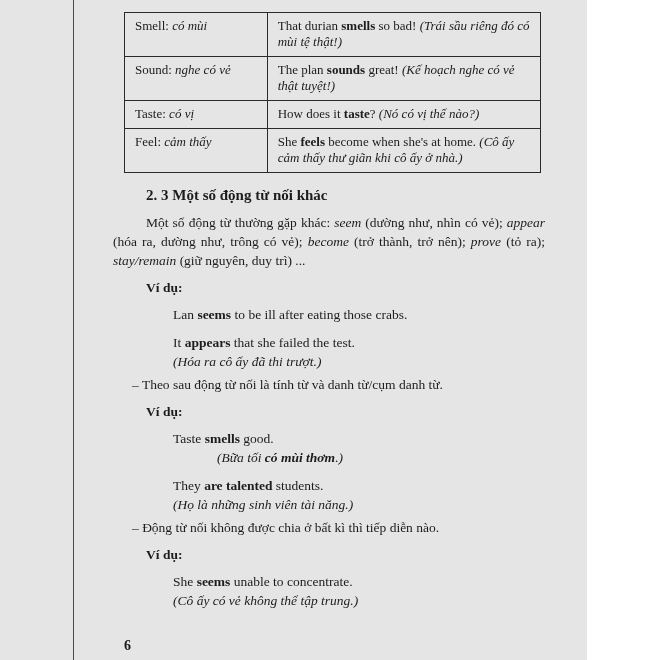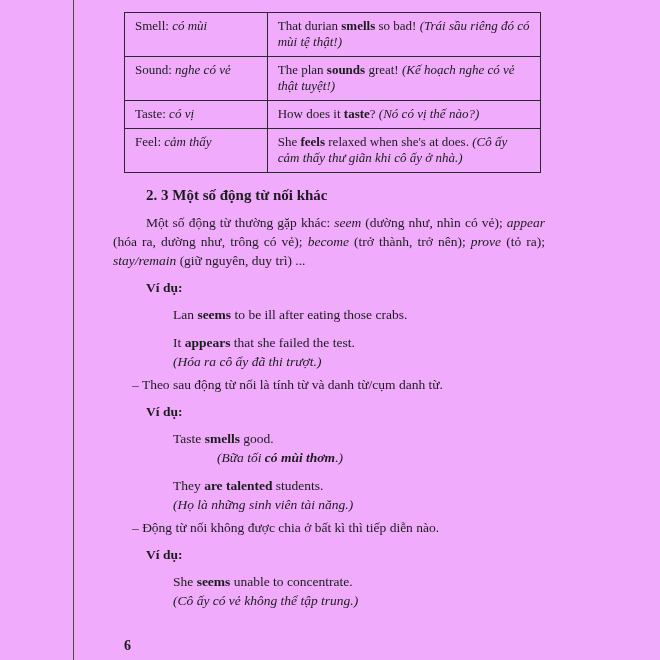--- a/index.html
+++ b/index.html
@@ -5,23 +5,23 @@
   html, body {
     margin: 0;
     padding: 0;
     width: 660px;
     height: 660px;
     background: #ffffff;
     overflow: hidden;
   }
   .page {
     position: relative;
-    width: 660px;
+    width: 587px;
     height: 660px;
-    background: #f0abfc;
+    background: #e5e5e5;
     font-family: "Liberation Serif", serif;
     color: #1c1c1c;
   }
   .spine-line {
     position: absolute;
     left: 73px;
     top: 0;
     width: 1px;
     height: 660px;
     background: #4a4a4a;
@@ -110,21 +110,21 @@
         <tr>
           <td class="col-term"><span>Sound: </span><span style="font-style: italic;">nghe có vẻ</span></td>
           <td class="col-ex"><span>The plan </span><span style="font-weight: bold;">sounds</span><span> great! </span><span style="font-style: italic;">(Kế hoạch nghe có vẻ thật tuyệt!)</span></td>
         </tr>
         <tr>
           <td class="col-term"><span>Taste: </span><span style="font-style: italic;">có vị</span></td>
           <td class="col-ex"><span>How does it </span><span style="font-weight: bold;">taste</span><span>? </span><span style="font-style: italic;">(Nó có vị thế nào?)</span></td>
         </tr>
         <tr>
           <td class="col-term"><span>Feel: </span><span style="font-style: italic;">cảm thấy</span></td>
-          <td class="col-ex"><span>She </span><span style="font-weight: bold;">feels</span><span> relaxed when she's at does. </span><span style="font-style: italic;">(Cô ấy cảm thấy thư giãn khi cô ấy ở nhà.)</span></td>
+          <td class="col-ex"><span>She </span><span style="font-weight: bold;">feels</span><span> become when she's at home. </span><span style="font-style: italic;">(Cô ấy cảm thấy thư giãn khi cô ấy ở nhà.)</span></td>
         </tr>
       </tbody>
     </table>
 
     <div class="h23">2. 3 Một số động từ nối khác</div>
 
     <p class="para"><span>Một số động từ thường gặp khác: </span><span style="font-style: italic;">seem</span><span> (dường như, nhìn có vẻ); </span><span style="font-style: italic;">appear</span><span> (hóa ra, dường như, trông có vẻ); </span><span style="font-style: italic;">become</span><span> (trở thành, trở nên); </span><span style="font-style: italic;">prove</span><span> (tỏ ra); </span><span style="font-style: italic;">stay/remain</span><span> (giữ nguyên, duy trì) ...</span></p>
 
     <div class="vidu">Ví dụ:</div>
 

